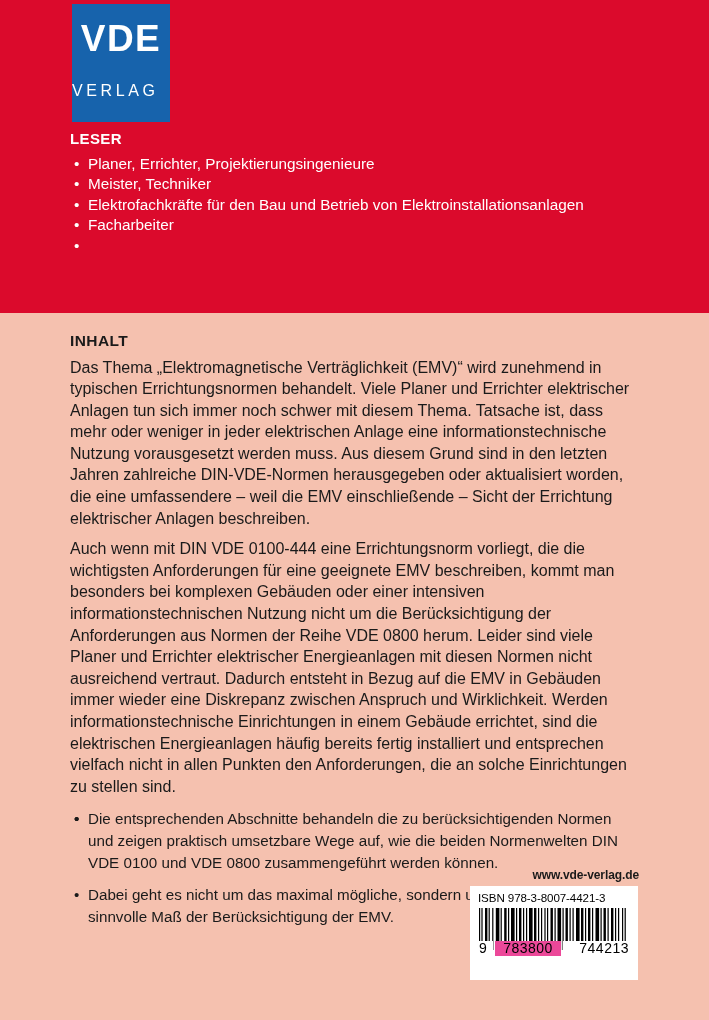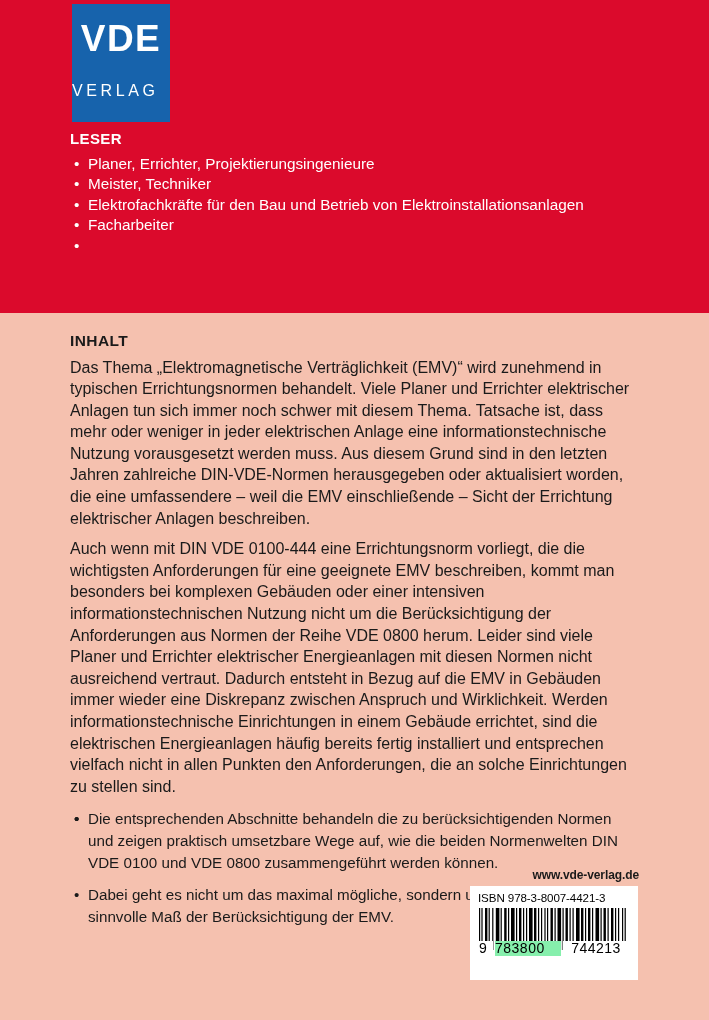--- a/index.html
+++ b/index.html
@@ -181,27 +181,28 @@
     top: -15px;
     background: transparent;
   }
   #ean-left {
     width: 14px;
     text-align: left;
     background: #FFFFFF;
   }
   #ean-mid {
     flex: 1;
-    background: #86efac;
+    text-align: center;
+    background: #ec4899;
     margin-left: 2px;
     margin-right: 2px;
   }
   #ean-right {
     flex: 1;
-    text-align: center;
+    text-align: right;
     background: #FFFFFF;
   }
 </style>
 </head>
 <body>
 
 <div id="red-band"></div>
 
 <div id="logo">
   <div id="logo-vde">VDE</div>

